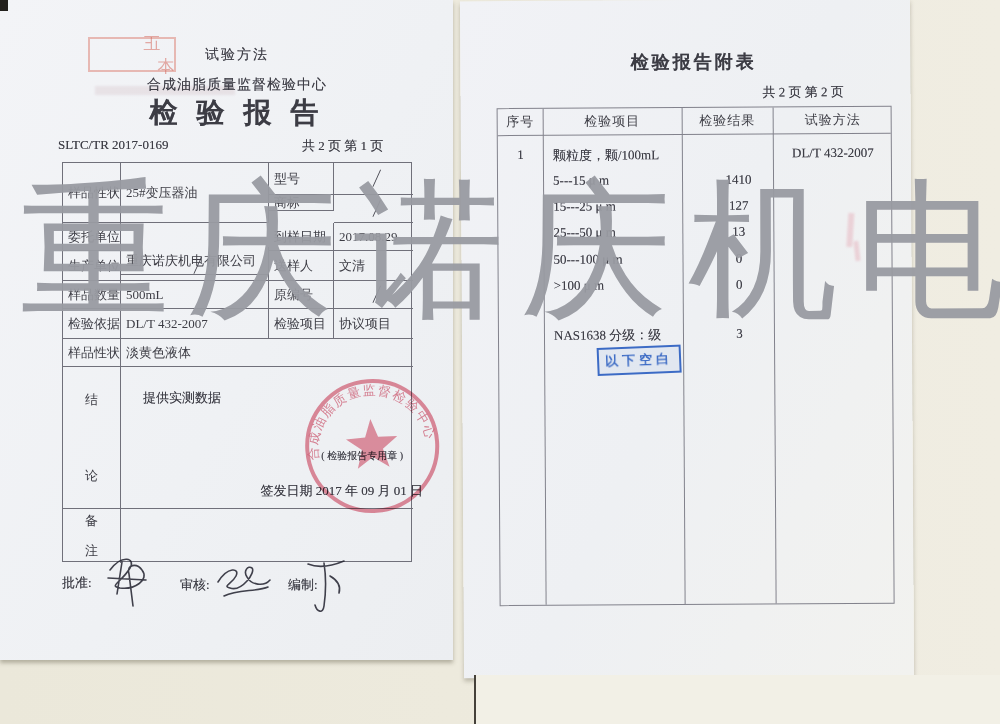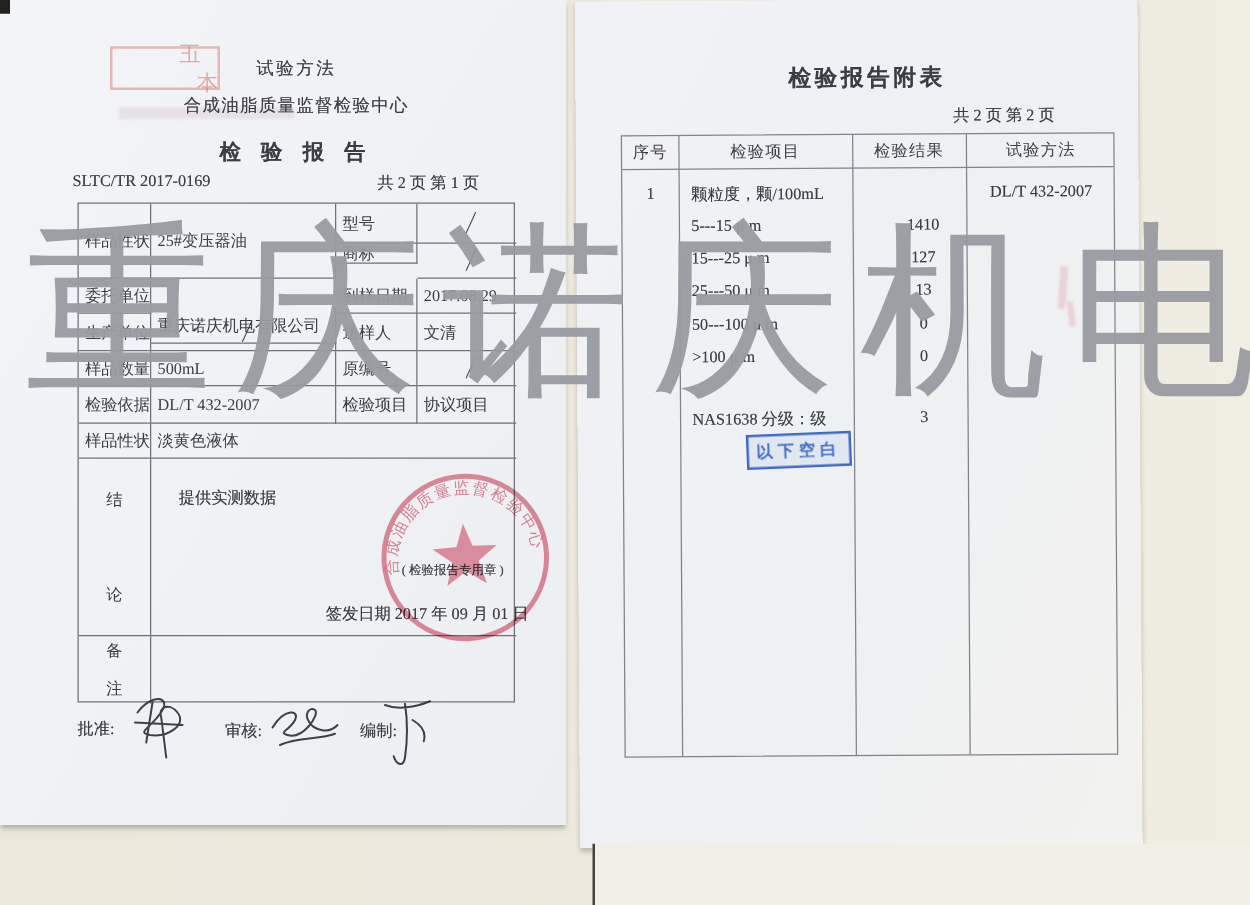--- a/index.html
+++ b/index.html
@@ -66,21 +66,21 @@
 
 <div id="canvas">
 
   <div id="page1" class="abs">
 
     <div id="copy-stamp" class="abs">正 本</div>
     <div id="ghost-line" class="abs"></div>
 
     <div class="t ctr" style="left:62px;top:46px;width:350px;font-size:14px;letter-spacing:2px;">试验方法</div>
     <div class="t ctr" style="left:62px;top:76px;width:350px;font-size:14px;letter-spacing:1px;">合成油脂质量监督检验中心</div>
-    <div class="t ctr" style="left:62px;top:110px;width:350px;font-size:17px;font-weight:bold;letter-spacing:6px;">检 验 报 告</div>
+    <div class="t ctr" style="left:62px;top:94px;width:350px;font-size:28px;font-weight:bold;letter-spacing:6px;">检 验 报 告</div>
     <div class="t" style="left:58px;top:137px;font-size:13px;">SLTC/TR 2017-0169</div>
     <div class="t" style="left:302px;top:137px;font-size:13px;">共 2 页   第 1 页</div>
 
     <div id="p1-table" class="abs">
       <div class="c rb bb" style="left:0;top:0;width:58px;height:60px;">样品性状</div>
       <div class="c rb bb" style="left:58px;top:0;width:148px;height:60px;">25#变压器油</div>
       <div class="c rb bb" style="left:206px;top:0;width:65px;height:32px;">型号</div>
       <div class="c bb" style="left:271px;top:0;width:79px;height:32px;justify-content:center;">
           <span class="slash">/</span>
         </div>

